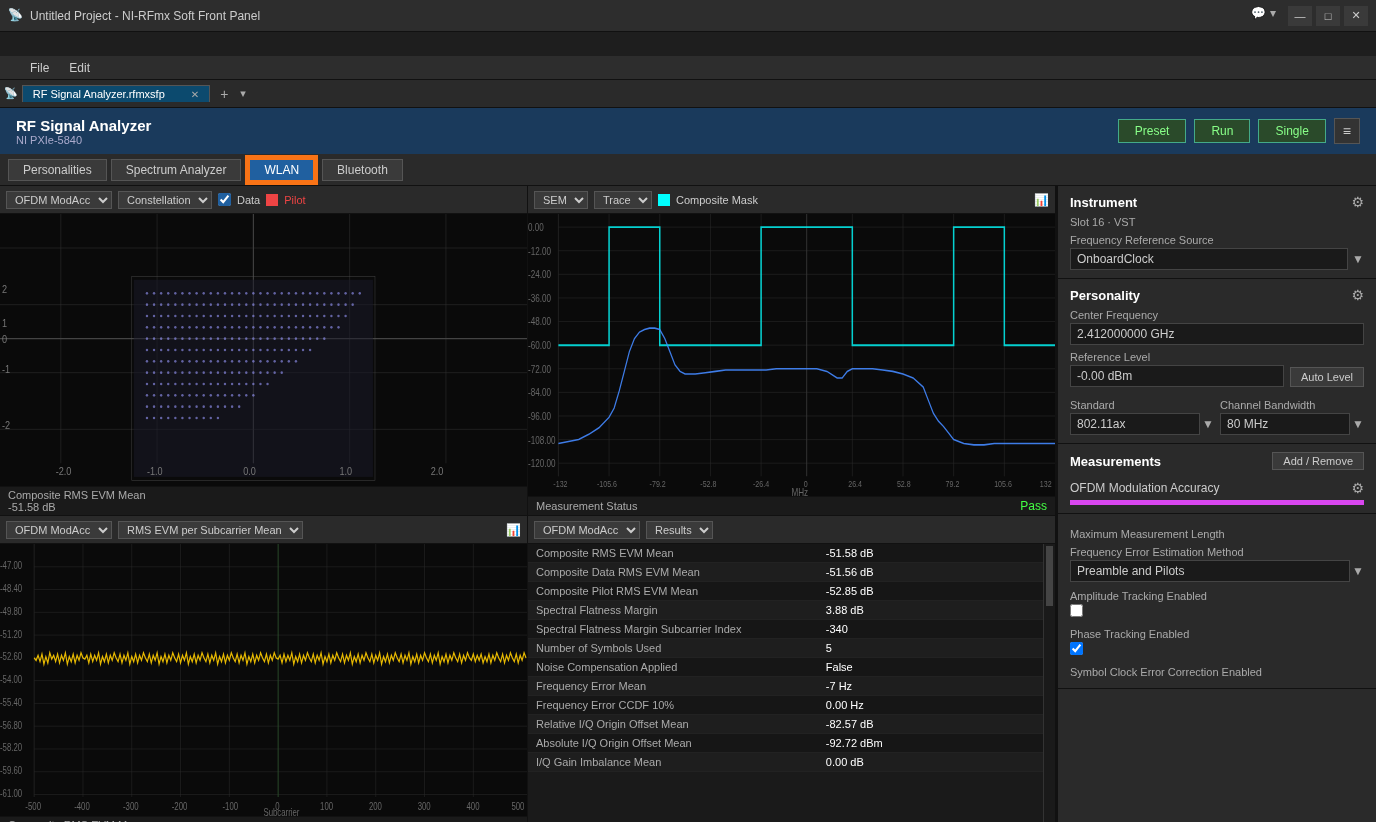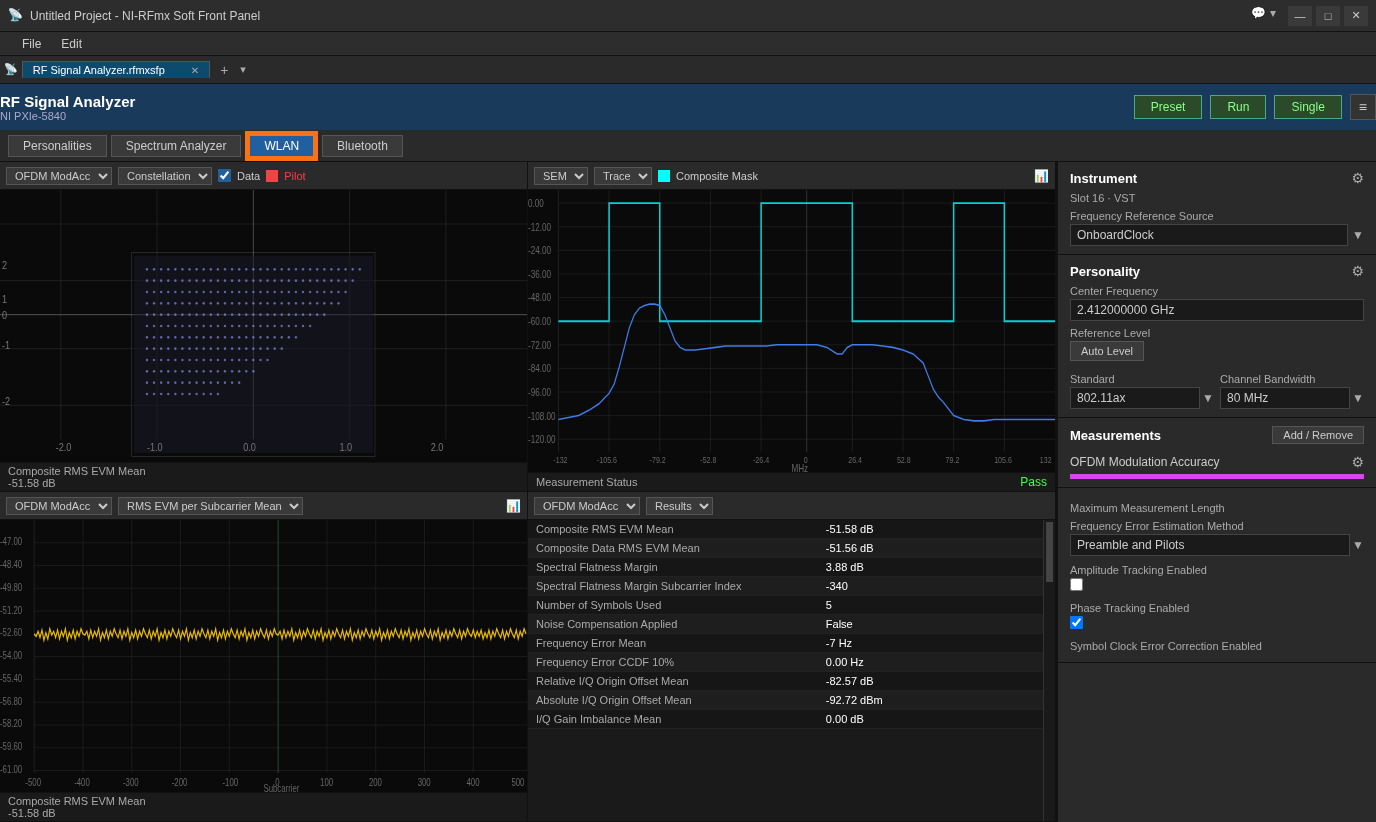--- a/index.html
+++ b/index.html
@@ -24,22 +24,23 @@
       color: #ccc; cursor: pointer; font-size: 11px; display: flex;
       align-items: center; justify-content: center;
     }
 
     
     .menu-bar {
       background: #2d2d2d;
       height: 24px;
       display: flex;
       align-items: center;
-      padding: 0 12px;
+      padding: 0 20px;
       border-bottom: 1px solid #111;
+      margin-top: 24px;
     }
     .menu-item {
       padding: 2px 10px;
       cursor: pointer;
       font-size: 12px;
       color: #ccc;
     }
 
     
     .tab-bar {
@@ -64,21 +65,21 @@
     .tab-item.active { background: #0c4a6e; color: #fff; gap: 20px; }
     .tab-close { margin-left: 6px; font-size: 10px; color: #aaa; }
     .tab-add { padding: 2px 8px; color: #aaa; cursor: pointer; font-size: 14px; }
 
     
     .toolbar {
       background: #1a3a5c;
       height: 46px;
       display: flex;
       align-items: center;
-      padding: 0 0;
+      padding: 0 16px;
       gap: 8px;
       justify-content: center;
     }
     .toolbar-title { color: #fff; font-size: 15px; font-weight: bold; flex: 1; }
     .toolbar-subtitle { font-size: 11px; color: #aac; display: block; }
     .toolbar-btn {
       padding: 4px 16px;
       background: #2a2a2a;
       border: 1px solid #666;
       color: #ccc;
@@ -872,20 +873,24 @@
             <tbody id="results-tbody">
             <tr>
                   <td>Composite RMS EVM Mean</td>
                   <td>-51.58 dB</td>
                 </tr>
                 <tr>
                   <td>Composite Data RMS EVM Mean</td>
                   <td>-51.56 dB</td>
                 </tr>
                 <tr>
+                  <td>Composite Pilot RMS EVM Mean</td>
+                  <td>-52.85 dB</td>
+                </tr>
+                <tr>
                   <td>Spectral Flatness Margin</td>
                   <td>3.88 dB</td>
                 </tr>
                 <tr>
                   <td>Spectral Flatness Margin Subcarrier Index</td>
                   <td>-340</td>
                 </tr>
                 <tr>
                   <td>Number of Symbols Used</td>
                   <td>5</td>
@@ -944,20 +949,23 @@
       <div class="right-section-header">
         <span class="right-section-title">Personality</span>
         <span class="gear-icon">⚙</span>
       </div>
 
       <div class="field-label">Center Frequency</div>
       <input class="field-value" type="text" readonly="" value="2.412000000 GHz" style="">
 
       <div class="field-label">Reference Level</div>
       <div class="field-row">
+        <div class="field-col">
+          <input class="field-value" type="text" readonly="" style="width: 100%;" value="-0.00 dBm">
+        </div>
         <button class="auto-level-btn">Auto Level</button>
       </div>
 
       <div class="field-row" style="margin-top:6px;">
         <div class="field-col">
           <div class="field-label">Standard</div>
           <div style="display:flex;align-items:center;gap:2px;">
             <input class="field-value" type="text" readonly="" style="flex: 1 1 0%;" value="802.11ax">
             <span style="cursor:pointer;color:#aaa;">▼</span>
           </div>

